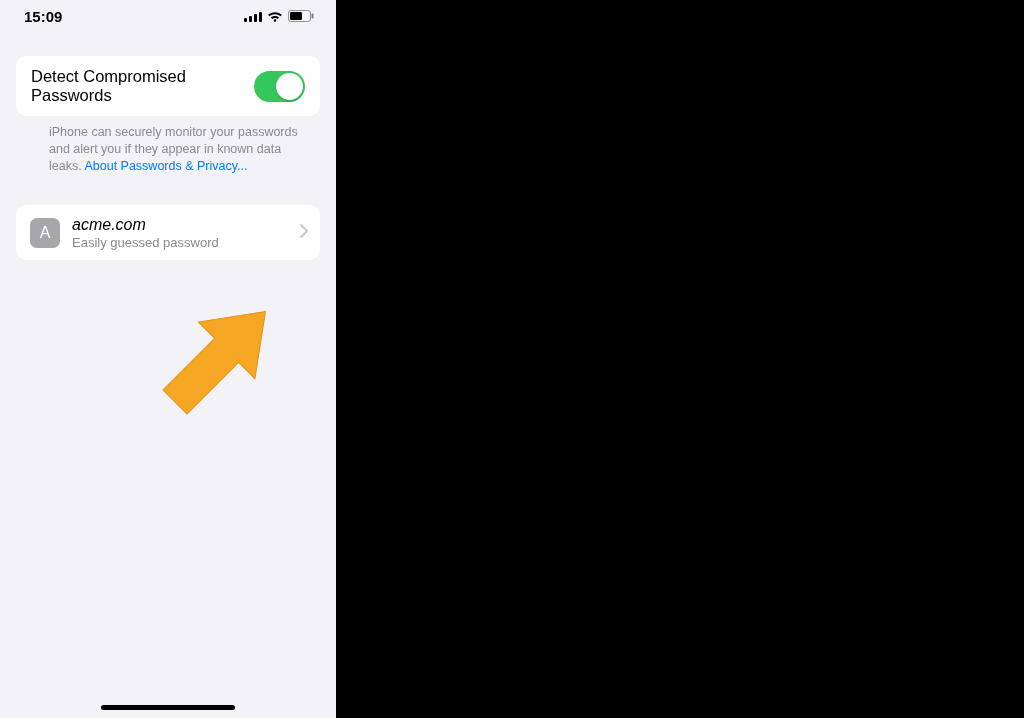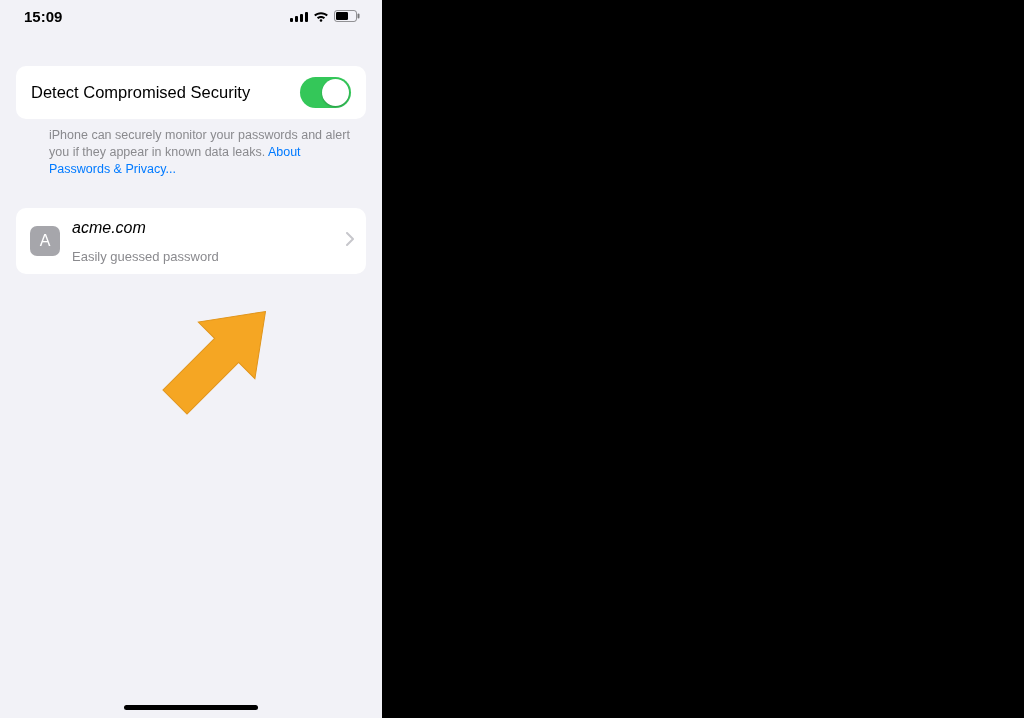--- a/index.html
+++ b/index.html
@@ -5,27 +5,26 @@
   * { box-sizing: border-box; margin: 0; padding: 0; }
   body {
     width: 1024px;
     height: 718px;
     background: #000;
     font-family: -apple-system, "SF Pro Text", "Helvetica Neue", Arial, sans-serif;
     overflow: hidden;
     position: relative;
   }
   .phone {
-    width: 382px;
+    width: 336px;
     height: 718px;
     background: #f2f2f7;
     position: relative;
     display: flex;
     flex-direction: column;
-    gap: 10px;
   }
   
   .statusbar {
     height: 32px;
     display: flex;
     align-items: center;
     justify-content: space-between;
     padding: 0 22px 0 24px;
     font-size: 15px;
     font-weight: 600;
@@ -107,21 +106,21 @@
   .av {
     width: 30px; height: 30px;
     background: #a6a6ab;
     border-radius: 7px;
     display: flex; align-items: center; justify-content: center;
     color: #fff; font-size: 16px; font-weight: 500;
     flex: 0 0 auto;
   }
   .row-text { flex: 1 1 auto; margin-left: 12px; min-width: 0; }
   .row-title { font-size: 16px; color: #000; line-height: 1.2; font-style: italic; }
-  .row-sub { font-size: 13px; color: #8a8a8e; line-height: 1.2; margin-top: 12px; }
+  .row-sub { font-size: 13px; color: #8a8a8e; line-height: 1.2; margin-top: 1px; }
   .chev-right { color: #c7c7cc; flex: 0 0 auto; }
   
   .home-ind {
     position: absolute;
     bottom: 8px; left: 50%;
     width: 134px; height: 5px;
     background: #000;
     border-radius: 3px;
     transform: translateX(-50%);
   }
@@ -162,21 +161,21 @@
           <rect x="23.5" y="3.5" width="2" height="5" rx="1" fill="#000" fill-opacity="0.5"></rect>
         </svg>
       </span>
     </span>
   </div>
 
 
   <div class="content">
 
     <div class="card toggle-card">
-      <span class="label">Detect Compromised Security</span>
+      <span class="label">Detect Compromised Passwords</span>
       <div class="switch">
         <div class="knob"></div>
       </div>
     </div>
 
     <div class="footer-text">
       <span>iPhone can securely monitor your passwords and alert you if they appear in known data leaks. </span><a href="#">About Passwords &amp; Privacy...</a>
     </div>
 
     <div class="list-card">

